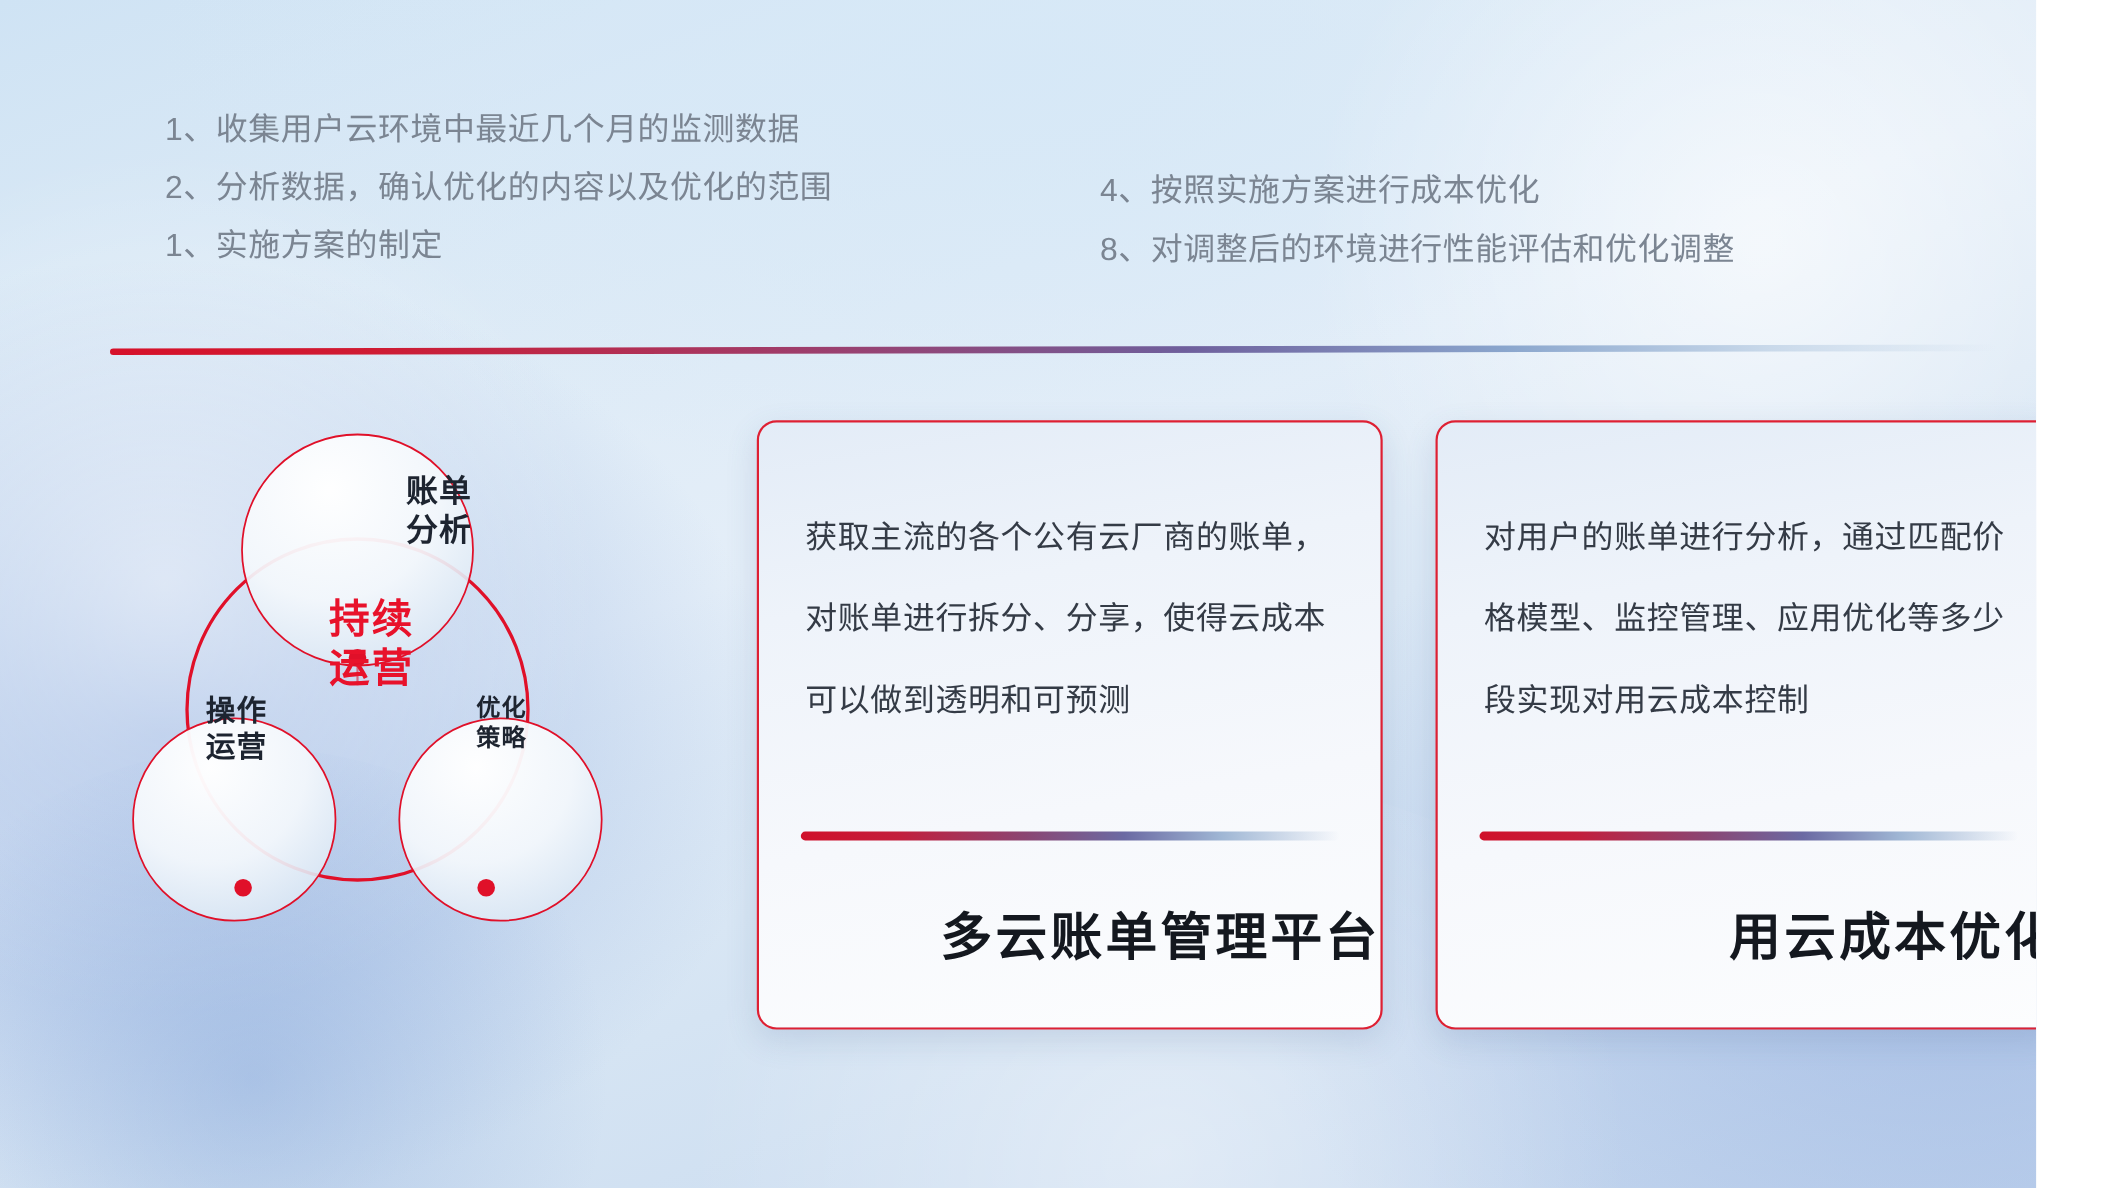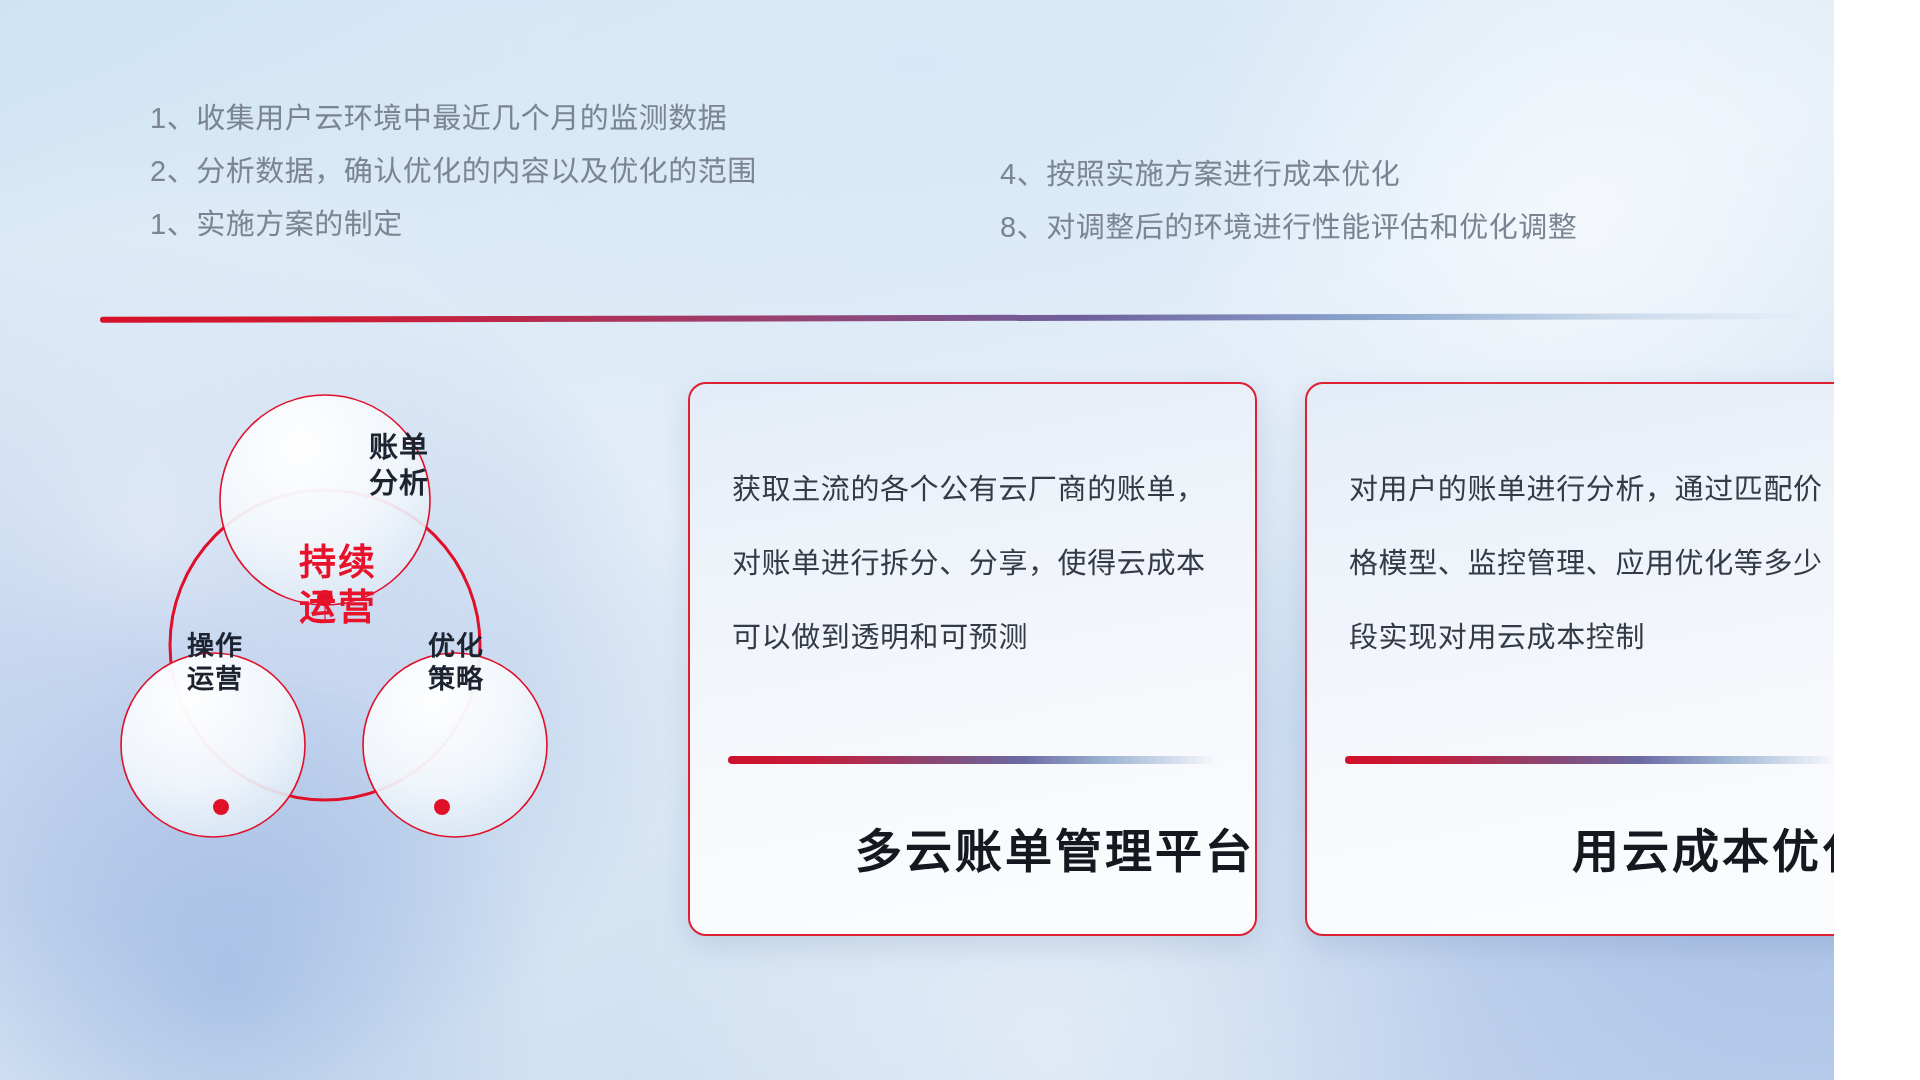--- a/index.html
+++ b/index.html
@@ -15,20 +15,21 @@
   #slide {
     position: relative;
     width: 1834px;
     height: 1080px;
     overflow: hidden;
     background:
       radial-gradient(ellipse 900px 700px at 8% 62%, rgba(139,170,222,0.75) 0%, rgba(139,170,222,0.0) 62%),
       radial-gradient(ellipse 1000px 760px at 96% 78%, rgba(150,176,224,0.62) 0%, rgba(150,176,224,0.0) 64%),
       radial-gradient(ellipse 1100px 520px at 50% 6%, rgba(214,232,247,0.95) 0%, rgba(214,232,247,0.0) 72%),
       linear-gradient(160deg, #cfe3f4 0%, #dceaf6 22%, #e4eef8 44%, #d5e4f3 66%, #c3d6ee 100%);
+    padding-left: 17px;
   }
 
   
   .blob {
     position: absolute;
     border-radius: 50%;
     pointer-events: none;
   }
   .blob-a {
     left: -260px; top: 120px;
@@ -98,21 +99,21 @@
     position: absolute;
     text-align: center;
     color: #1d2430;
     font-weight: bold;
     line-height: 1.24;
     letter-spacing: 1px;
     pointer-events: none;
   }
   .bubble-label.top    { left: 224px; top: 75px;  width: 160px; font-size: 29px; }
   .bubble-label.left   { left: 45px;  top: 275px; width: 150px; font-size: 27px; }
-  .bubble-label.right  { left: 286px; top: 275px; width: 150px; font-size: 27px; }
+  .bubble-label.right  { left: 286px; top: 275px; width: 150px; font-size: 22px; }
   .center-label {
     position: absolute;
     left: 158px;
     top: 185px;
     width: 170px;
     text-align: center;
     font-size: 37px;
     font-weight: bold;
     line-height: 1.22;
     color: #e8122b;

